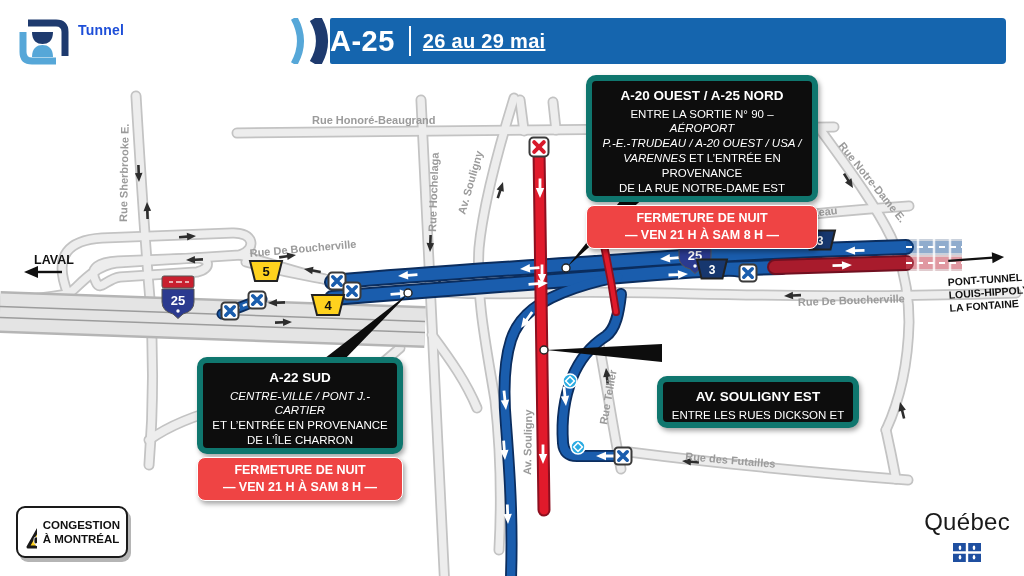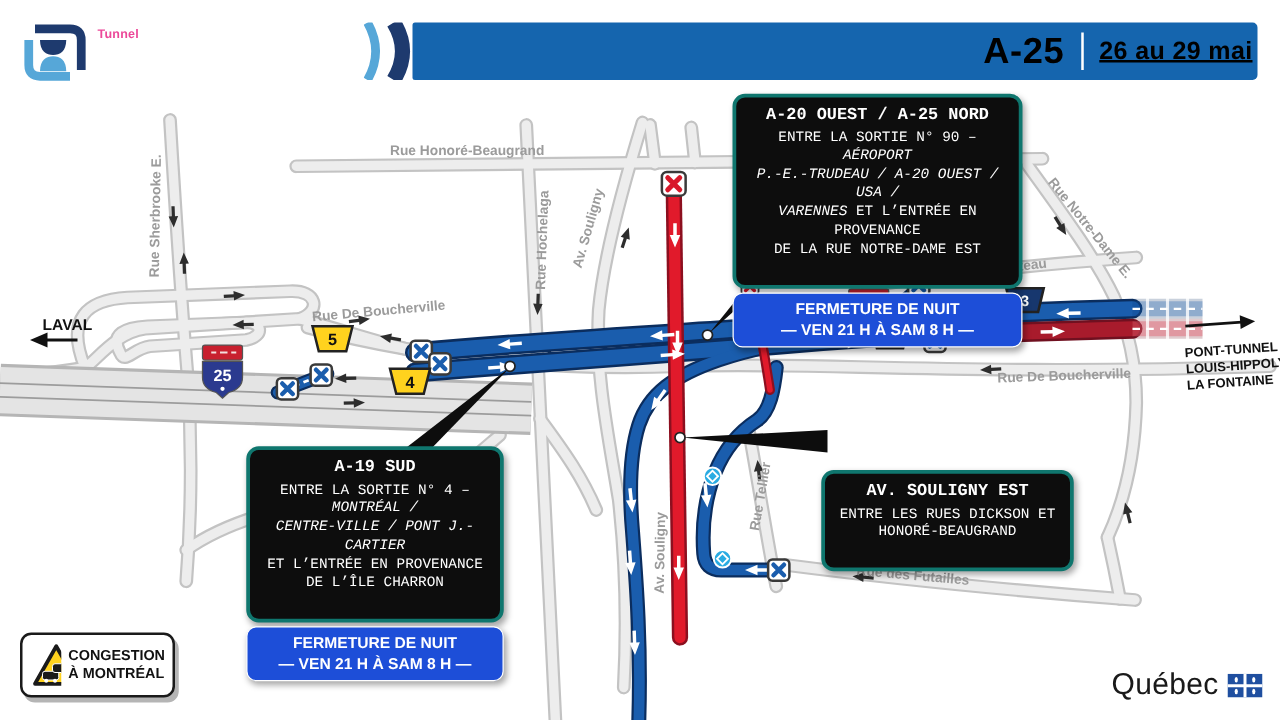--- a/index.html
+++ b/index.html
@@ -1,50 +1,50 @@
 <!DOCTYPE html>
 <html><head>
 <meta charset="utf-8">
 <style>
   html,body{margin:0;padding:0;background:#fff;width:1024px;height:576px;overflow:hidden;
     font-family:"Liberation Sans",sans-serif;}
   #stage{position:relative;width:1024px;height:576px;background:#fff;}
   
   #logo-icon{position:absolute;left:14px;top:10px;}
-  #logo-text{position:absolute;left:78px;top:22px;color:#ec4899;font-weight:bold;
-    font-size:10px;line-height:1.18;letter-spacing:.2px;}
+  #logo-text{position:absolute;left:78px;top:22px;color:#1d4ed8;font-weight:bold;
+    font-size:14px;line-height:1.18;letter-spacing:.2px;}
   #band-arcs{position:absolute;left:291px;top:18px;}
   #band{position:absolute;left:330px;top:18px;width:676px;height:46px;background:#1565ae;
-    border-radius:2px 4px 4px 2px;display:flex;align-items:center;justify-content:flex-end;
-    padding-right:4px;box-sizing:border-box;color:#000000;}
+    border-radius:2px 4px 4px 2px;display:flex;align-items:center;
+    padding-right:4px;box-sizing:border-box;color:#ffffff;}
   #band .route{font-size:29px;font-weight:bold;letter-spacing:.5px;}
   #band .sep{display:inline-block;width:2px;height:30px;background:#fff;margin:0 12px 0 14px;}
   #band .dates{font-size:20px;font-weight:bold;letter-spacing:.3px;text-decoration:underline;}
   
   svg#map{position:absolute;left:0;top:0;z-index:1;}
   .rc{stroke:#c3c3c3;fill:none;}
   .rf{stroke:#ededed;fill:none;}
   .lbl{fill:#9b9b9b;font-weight:bold;font-size:11px;}
   
   .callout{position:absolute;z-index:3;color:#fff;text-align:center;}
-  .co-black{background:#0d0d0d;border:3px solid #0f766e;border-radius:10px;
-    box-shadow:2px 3px 5px rgba(0,0,0,.35);padding:6px 5px 20px;font-size:11.5px;line-height:1.3;font-family:Liberation Mono, monospace;}
+  .co-black{background:#0d0d0d;border:6px solid #0f766e;border-radius:10px;
+    box-shadow:2px 3px 5px rgba(0,0,0,.35);padding:6px 5px 0;font-size:11.5px;line-height:1.3;}
   .co-black .t{font-size:13.5px;font-weight:bold;margin-bottom:2px;}
   .co-sub{border:1px solid #fff;border-radius:8px;box-shadow:2px 3px 5px rgba(0,0,0,.35);
     margin-top:3px;padding:4px 2px;font-weight:bold;font-size:12.5px;line-height:1.35;}
-  .sub-blue{background:#1d4ed8;}
+  .sub-blue{background:#ef4444;}
   .sub-red{background:#e11a2b;}
   .it{font-style:italic;}
   
-  #congestion{position:absolute;left:16px;top:506px;width:124px;height:52px;background:#fff;
+  #congestion{position:absolute;left:16px;top:506px;width:112px;height:52px;background:#fff;
     border:2px solid #1a1a1a;border-radius:9px;box-shadow:3px 4px 0 #b5b5b5;z-index:3;
     display:flex;align-items:center;gap:6px;padding:2px 6px;box-sizing:border-box;}
   #congestion .txt{font-weight:bold;font-size:11.5px;line-height:1.25;color:#111;}
   
-  #quebec{position:absolute;right:14px;bottom:14px;z-index:3;display:flex;align-items:center;gap:7px;}
+  #quebec{position:absolute;right:14px;bottom:14px;z-index:3;display:flex;align-items:center;gap:7px;flex-direction:column;}
   #quebec .wm{font-size:24px;color:#1a1a1a;letter-spacing:.3px;}
 </style>
 </head>
 <body>
 
 <div id="stage">
 
   <svg id="map" width="1024" height="576" viewBox="0 0 1024 576">
     <defs>
       <path id="aw" d="M0,0 l10,-4.2 v2.8 h9.5 v2.8 h-9.5 v2.8 z" fill="#ffffff"></path>
@@ -310,37 +310,35 @@
       <div>DE LA RUE NOTRE-DAME EST</div>
     </div>
     <div class="co-sub sub-blue">
       <div>FERMETURE DE NUIT</div>
       <div>— VEN 21 H À SAM 8 H —</div>
     </div>
   </div>
 
   <div class="callout" style="left:197px;top:357px;width:206px;">
     <div class="co-black">
-      <div class="t">A-19 SUD</div>
-      <div><span>ENTRE LA SORTIE N° 4 – </span><span class="it">MONTRÉAL /</span></div>
+      <div class="t">A-22 SUD</div>
       <div class="it">CENTRE-VILLE / PONT J.-CARTIER</div>
       <div>ET L’ENTRÉE EN PROVENANCE</div>
       <div>DE L’ÎLE CHARRON</div>
     </div>
     <div class="co-sub sub-blue">
       <div>FERMETURE DE NUIT</div>
       <div>— VEN 21 H À SAM 8 H —</div>
     </div>
   </div>
 
   <div class="callout" style="left:657px;top:336px;width:202px;margin-top:40px;">
     <div class="co-black">
       <div class="t">AV. SOULIGNY EST</div>
       <div>ENTRE LES RUES DICKSON ET</div>
-      <div>HONORÉ-BEAUGRAND</div>
     </div>
   </div>
 
   <div id="congestion">
     <svg width="42" height="40">
       <path d="M21,5 L38,35 L4,35 Z" fill="#ffd21e" stroke="#1a1a1a" stroke-width="3" stroke-linejoin="round"></path>
       <g fill="#1a1a1a" stroke="#fff" stroke-width="0.8">
         <path d="M12,25 h9 q2,0 2,2 v3 q0,2 -2,2 h-9 q-2,0 -2,-2 v-3 q0,-2 2,-2 z"></path>
         <path d="M20,19 h8 q2,0 2,2 v3 q0,2 -2,2 h-8 q-2,0 -2,-2 v-3 q0,-2 2,-2 z"></path>
       </g>

